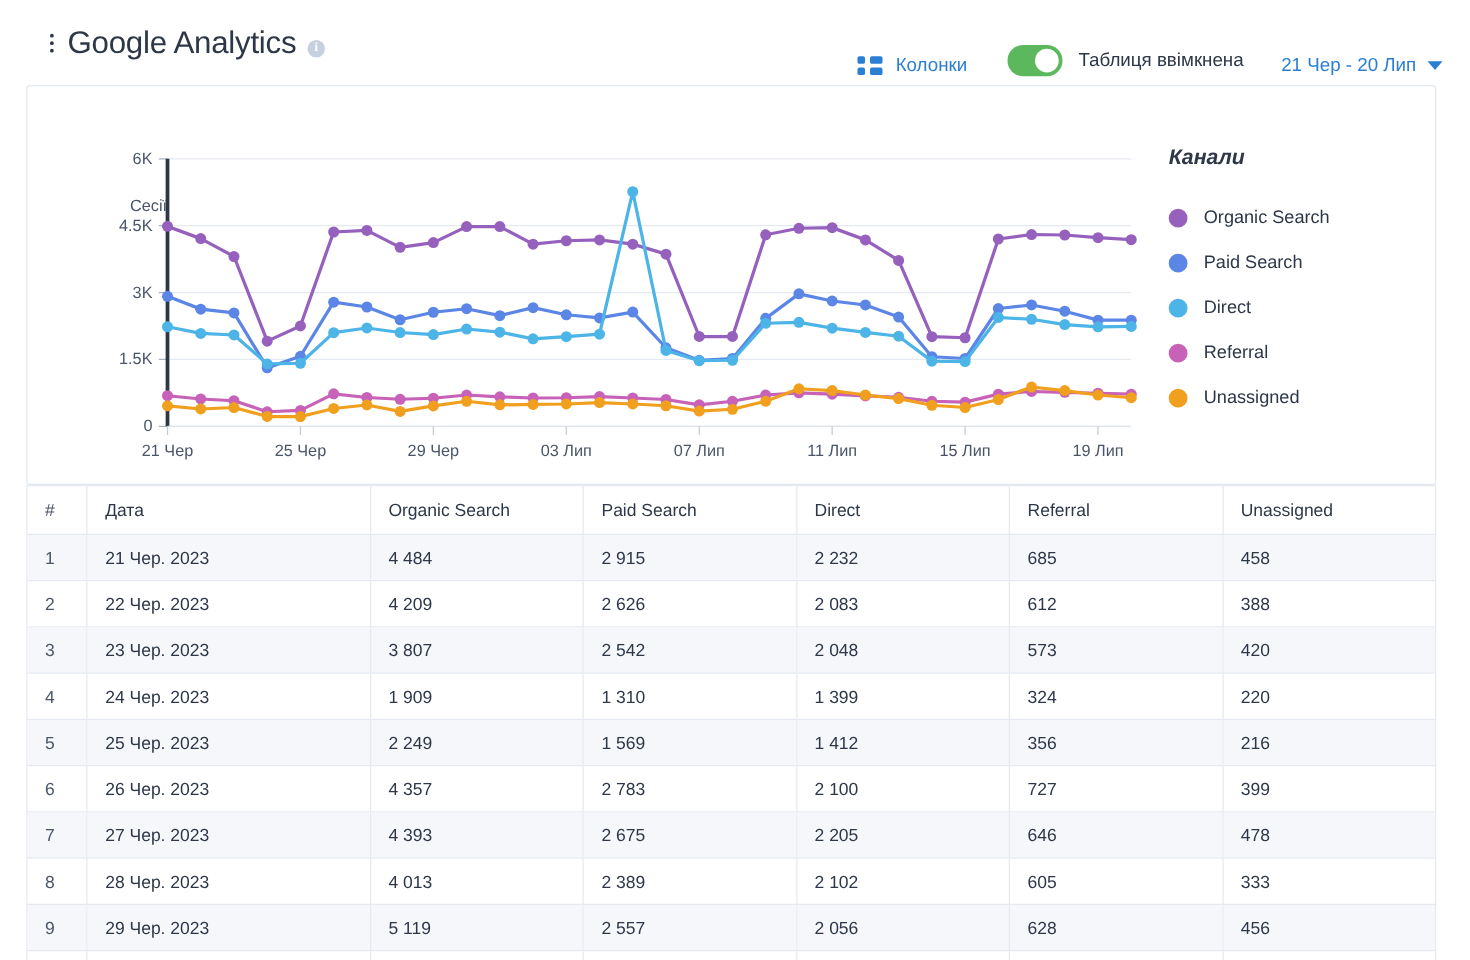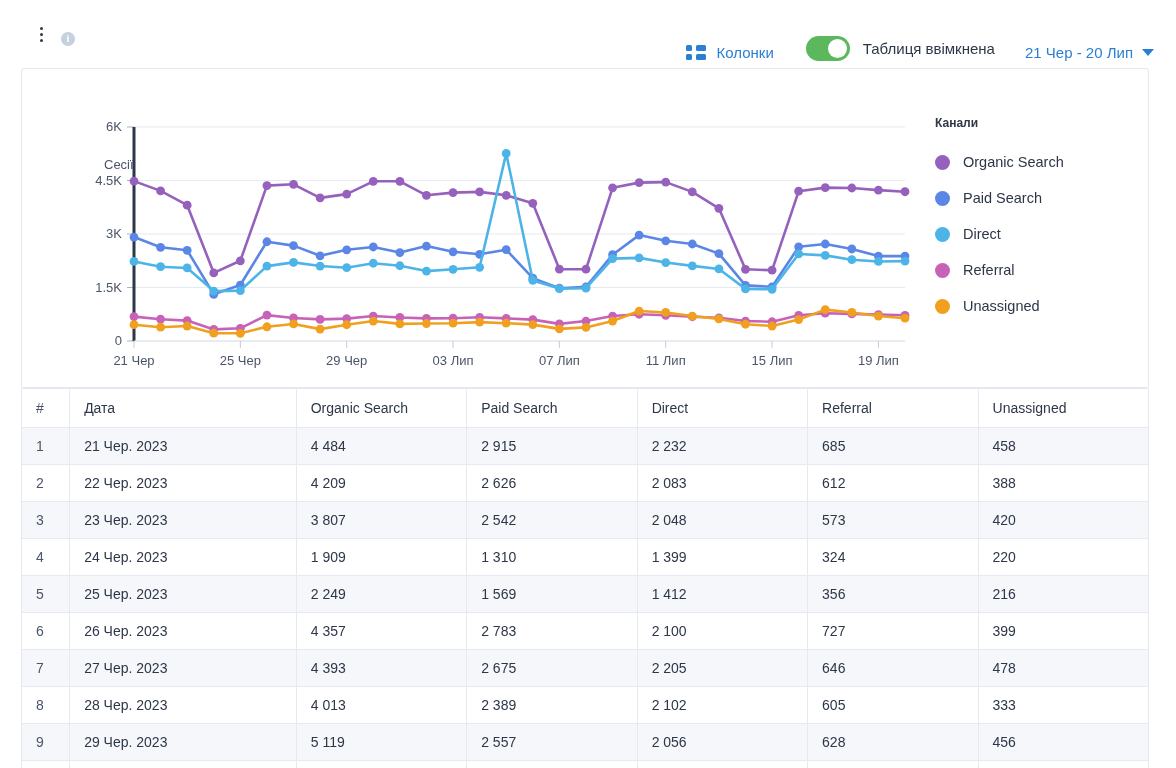--- a/index.html
+++ b/index.html
@@ -60,21 +60,21 @@
   .caret { width: 0; height: 0; border-left: 6px solid transparent; border-right: 6px solid transparent; border-top: 7px solid #2a7fd4; }
 
   
   .card {
     position: absolute; left: 21px; top: 68px; width: 1128px; height: 320px;
     border: 1px solid #e2e8f0; border-radius: 3px; background: #fff; overflow: hidden;
   }
   .chart-area { position: absolute; left: 0; top: 0; width: 900px; height: 320px; }
   .axis-title { position: absolute; left: 82px; top: 88px; font-size: 13px; color: #4a5568; }
   .legend { position: absolute; left: 913px; top: 47px; }
-  .legend-title { font-size: 12px; font-weight: bold; color: #2d3748; margin-bottom: 14px; }
+  .legend-title { font-size: 17px; font-weight: bold; color: #2d3748; margin-bottom: 20px; font-style: italic; }
   .legend-item { display: flex; align-items: center; gap: 13px; height: 36px; cursor: pointer; }
   .legend-dot { width: 15px; height: 15px; border-radius: 50%; flex: none; }
   .legend-text { font-size: 14.5px; color: #2d3748; }
   .watermark {
     position: absolute; left: 372px; top: 205px; font-size: 34px; font-weight: bold;
     color: #eef1f7; letter-spacing: 3px; user-select: none; pointer-events: none;
   }
 
   
   .table-wrap { position: absolute; left: 21px; top: 388px; width: 1128px; }
@@ -96,20 +96,21 @@
 <body>
 
 <div class="page">
 
   <div class="header">
     <div class="kebab">
       <i></i>
         <i></i>
         <i></i>
     </div>
+    <div class="page-title">Google Analytics</div>
     <div class="info-icon">i</div>
 
     <div class="header-right">
       <div class="cols-btn">
         <span class="cols-icon">
           <span class="row">
               <b class="s"></b>
               <b class="l"></b>
             </span>
           <span class="row">

